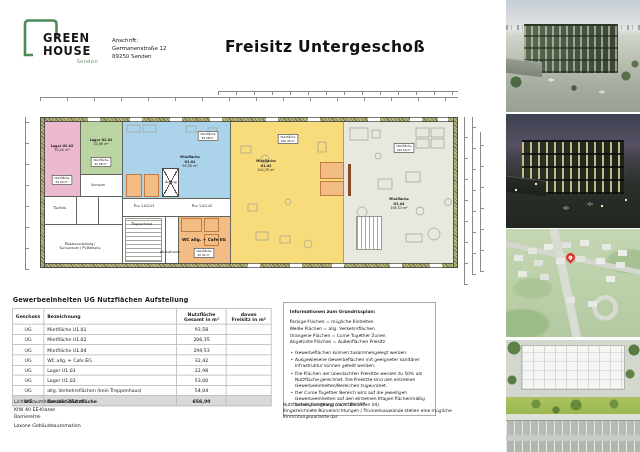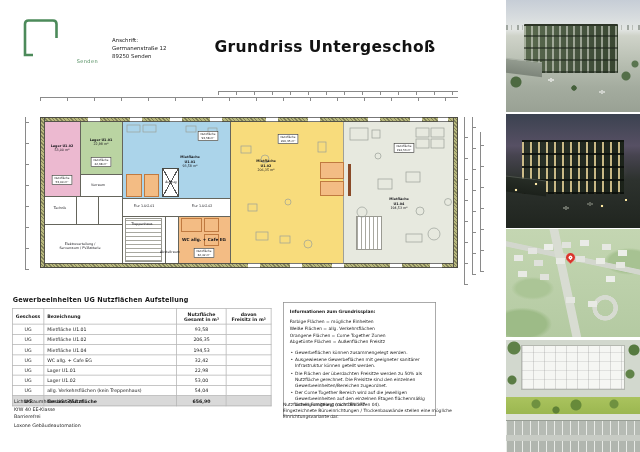--- a/index.html
+++ b/index.html
@@ -147,29 +147,33 @@
       radial-gradient(circle 4px at 50px 70px,#5f8136 0 3.2px,transparent 4px);}
 </style>
 </head>
 <body>
 
 <div id="page">
 
   <svg class="logo-mark" width="46" height="48" viewBox="0 0 46 48">
     <path d="M17 43 H9 V12 Q9 8.5 12.5 8.5 H37 Q40.5 8.5 40.5 12 V26" fill="none" stroke="#4c8a5a" stroke-width="2.6"></path>
   </svg>
+  <div class="logo-text">
+    <div>GREEN</div>
+    <div>HOUSE</div>
+  </div>
   <div class="logo-sub">Senden</div>
 
   <div class="address">
     <div>Anschrift:</div>
     <div>Germanenstraße 12</div>
     <div>89250 Senden</div>
   </div>
 
-  <div class="page-title">Grundriss Untergeschoß</div>
+  <div class="page-title">Freisitz Untergeschoß</div>
 
   <div id="plan">
 
     <div class="dimh" style="left:22px;top:13px;width:418px;"></div>
     <div class="dimh b" style="left:200px;top:7px;width:240px;"></div>
     <div class="dimv" style="left:7px;top:33px;height:153px;"></div>
     <div class="dimv" style="left:446px;top:33px;height:168px;"></div>
     <div class="dimv" style="left:454px;top:33px;height:158px;"></div>
     <div class="dimv" style="left:462px;top:48px;height:140px;"></div>
 

